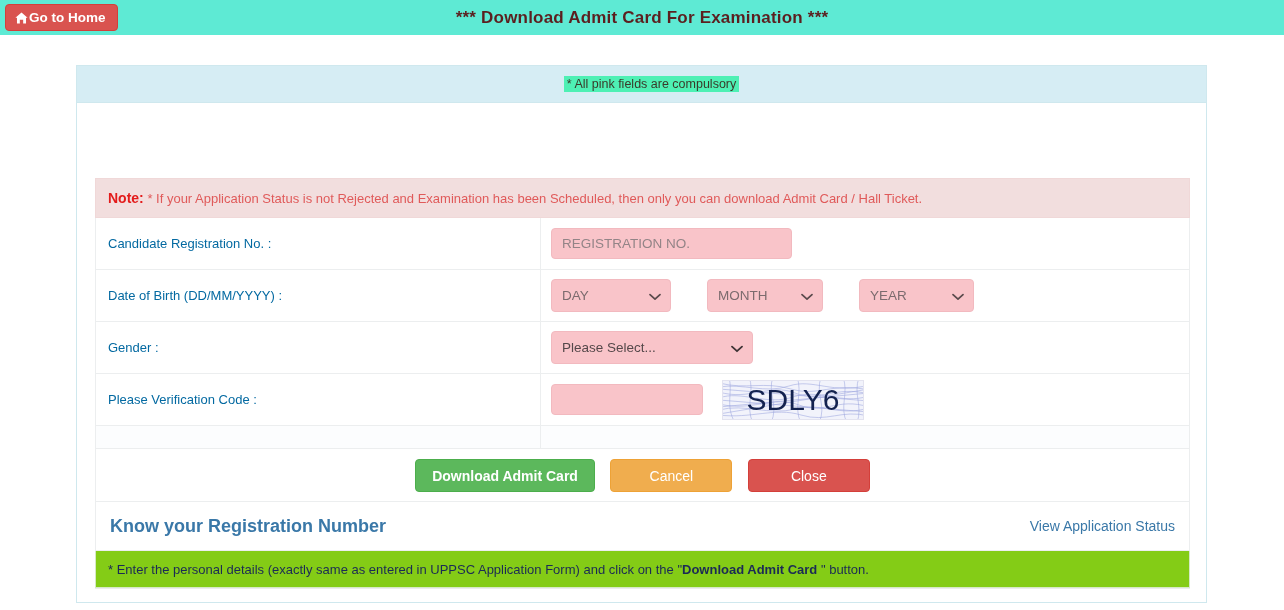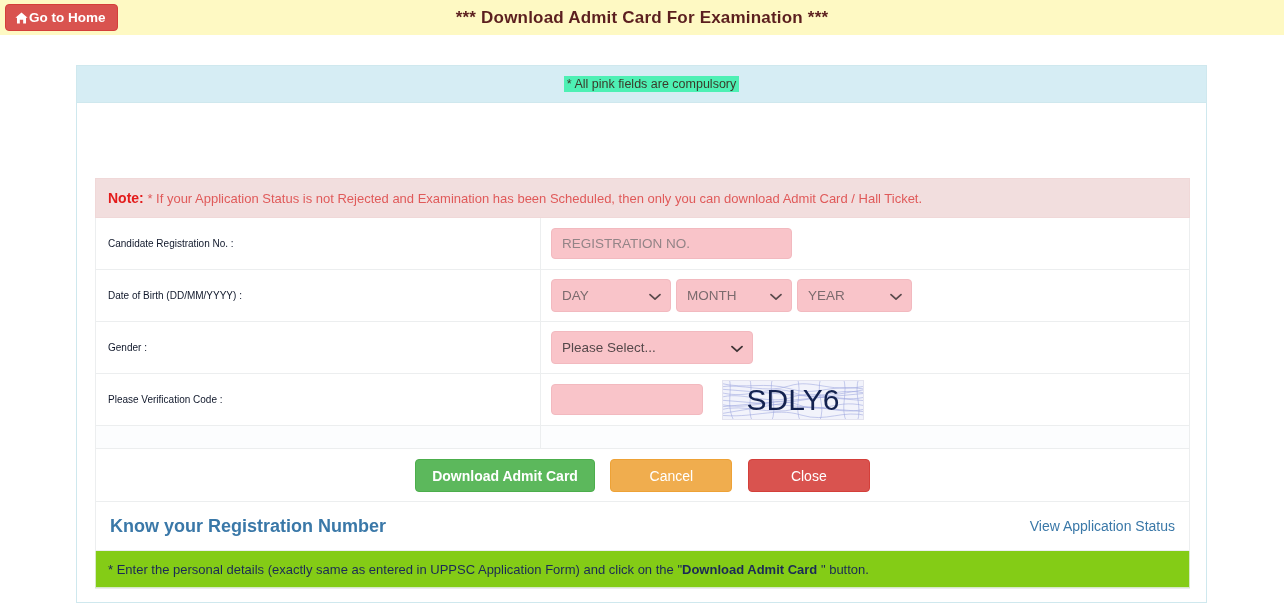--- a/index.html
+++ b/index.html
@@ -14,21 +14,21 @@
     overflow: hidden;
     position: relative;
   }
 
   
   .topbar {
     position: absolute;
     left: 0; top: 0;
     width: 1284px;
     height: 35px;
-    background: #fef9c3;
+    background: #5eead4;
     display: flex;
     align-items: center;
   }
   .home-btn {
     position: absolute;
     left: 5px;
     top: 4px;
     height: 27px;
     padding: 0 11px 0 9px;
     background: #d9534f;
@@ -115,22 +115,22 @@
   }
   .note-strong {
     color: #e31b1b;
     font-weight: bold;
     font-size: 14px;
   }
   .label-cell {
     width: 445px;
     padding: 0 0 0 12px !important;
     height: 51px;
-    font-size: 10px;
-    color: #0f172a;
+    font-size: 13px;
+    color: #0369a1;
     font-weight: normal;
   }
   .field-cell {
     padding: 0 0 0 10px !important;
     height: 51px;
   }
   .spacer-row td {
     height: 22px;
     border-left: 1px solid #eceeef;
     border-right: 1px solid #eceeef;
@@ -183,21 +183,21 @@
     top: 50%;
     transform: translateY(-50%);
     pointer-events: none;
     display: block;
   }
   #sel-day  { width: 120px; }
   #sel-month{ width: 116px; }
   #sel-year { width: 115px; }
   #sel-gender { width: 202px; color: #55484a; }
 
-  .dob-row-inner { display: flex; align-items: center; }
+  .dob-row-inner { display: flex; align-items: center; gap: 31px; }
 
   .captcha-row-inner {
     display: flex;
     align-items: center;
   }
   .captcha-img {
     margin-left: 19px;
     width: 140px;
     height: 38px;
     border: 1px solid #e3e3ef;

